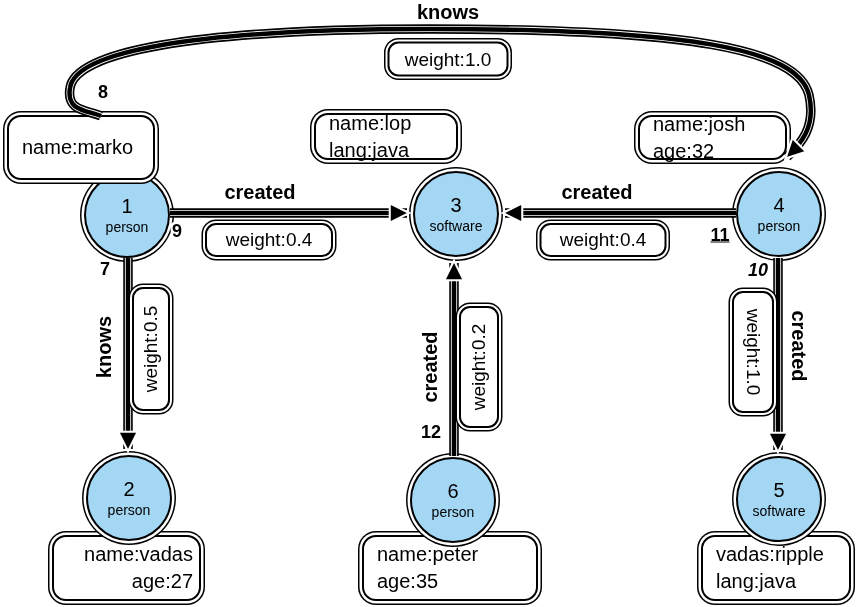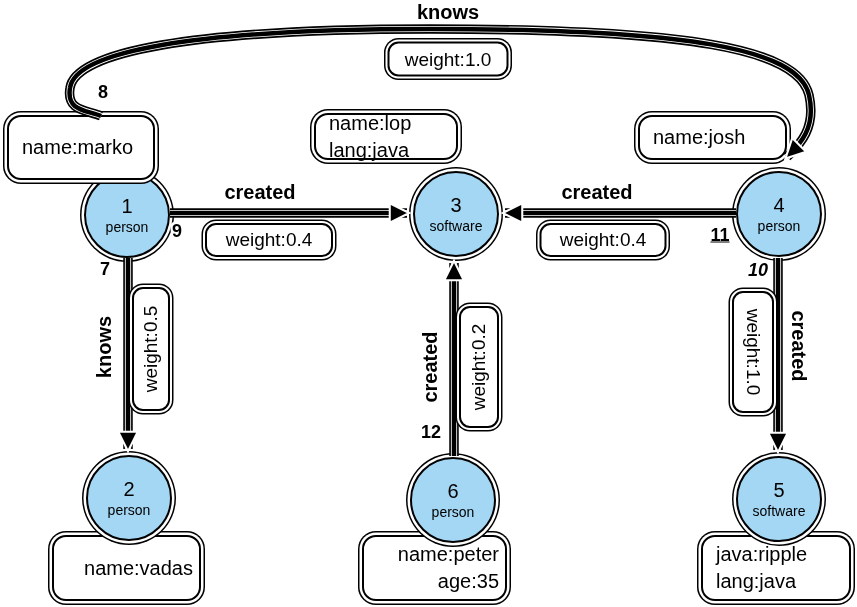--- a/index.html
+++ b/index.html
@@ -119,30 +119,32 @@
 
   <div class="pbox z30" style="left:7px;top:115px;width:148px;height:65px;">
     <span>name:marko</span>
   </div>
   <div class="pbox z30" style="left:314px;top:113px;width:144px;height:47px;">
     <span>name:lop</span>
     <span>lang:java</span>
   </div>
   <div class="pbox z30" style="left:638px;top:115px;width:149px;height:45px;">
     <span>name:josh</span>
+    <span>age:32</span>
   </div>
   <div class="pbox z10" style="left:52px;top:535px;width:149px;height:66px;align-items:flex-end;">
     <span>name:vadas</span>
+    <span>age:27</span>
   </div>
-  <div class="pbox z10" style="left:362px;top:535px;width:145px;height:66px;text-align:right;">
+  <div class="pbox z10" style="left:362px;top:535px;width:176px;height:66px;">
     <span>name:peter</span>
     <span>age:35</span>
   </div>
   <div class="pbox z10" style="left:701px;top:535px;width:150px;height:66px;">
-    <span>java:ripple</span>
+    <span>vadas:ripple</span>
     <span>lang:java</span>
   </div>
 
   <div class="elabel halo ctr" style="left:448px;top:12px;">knows</div>
   <div class="elabel halo ctr" style="left:260px;top:192px;">created</div>
   <div class="elabel halo ctr-rl" style="left:104px;top:347px;">knows</div>
   <div class="elabel halo ctr" style="left:597px;top:192px;">created</div>
   <div class="elabel halo ctr-rl" style="left:430px;top:367px;">created</div>
   <div class="elabel halo ctr-rr" style="left:798px;top:346px;">created</div>
 

